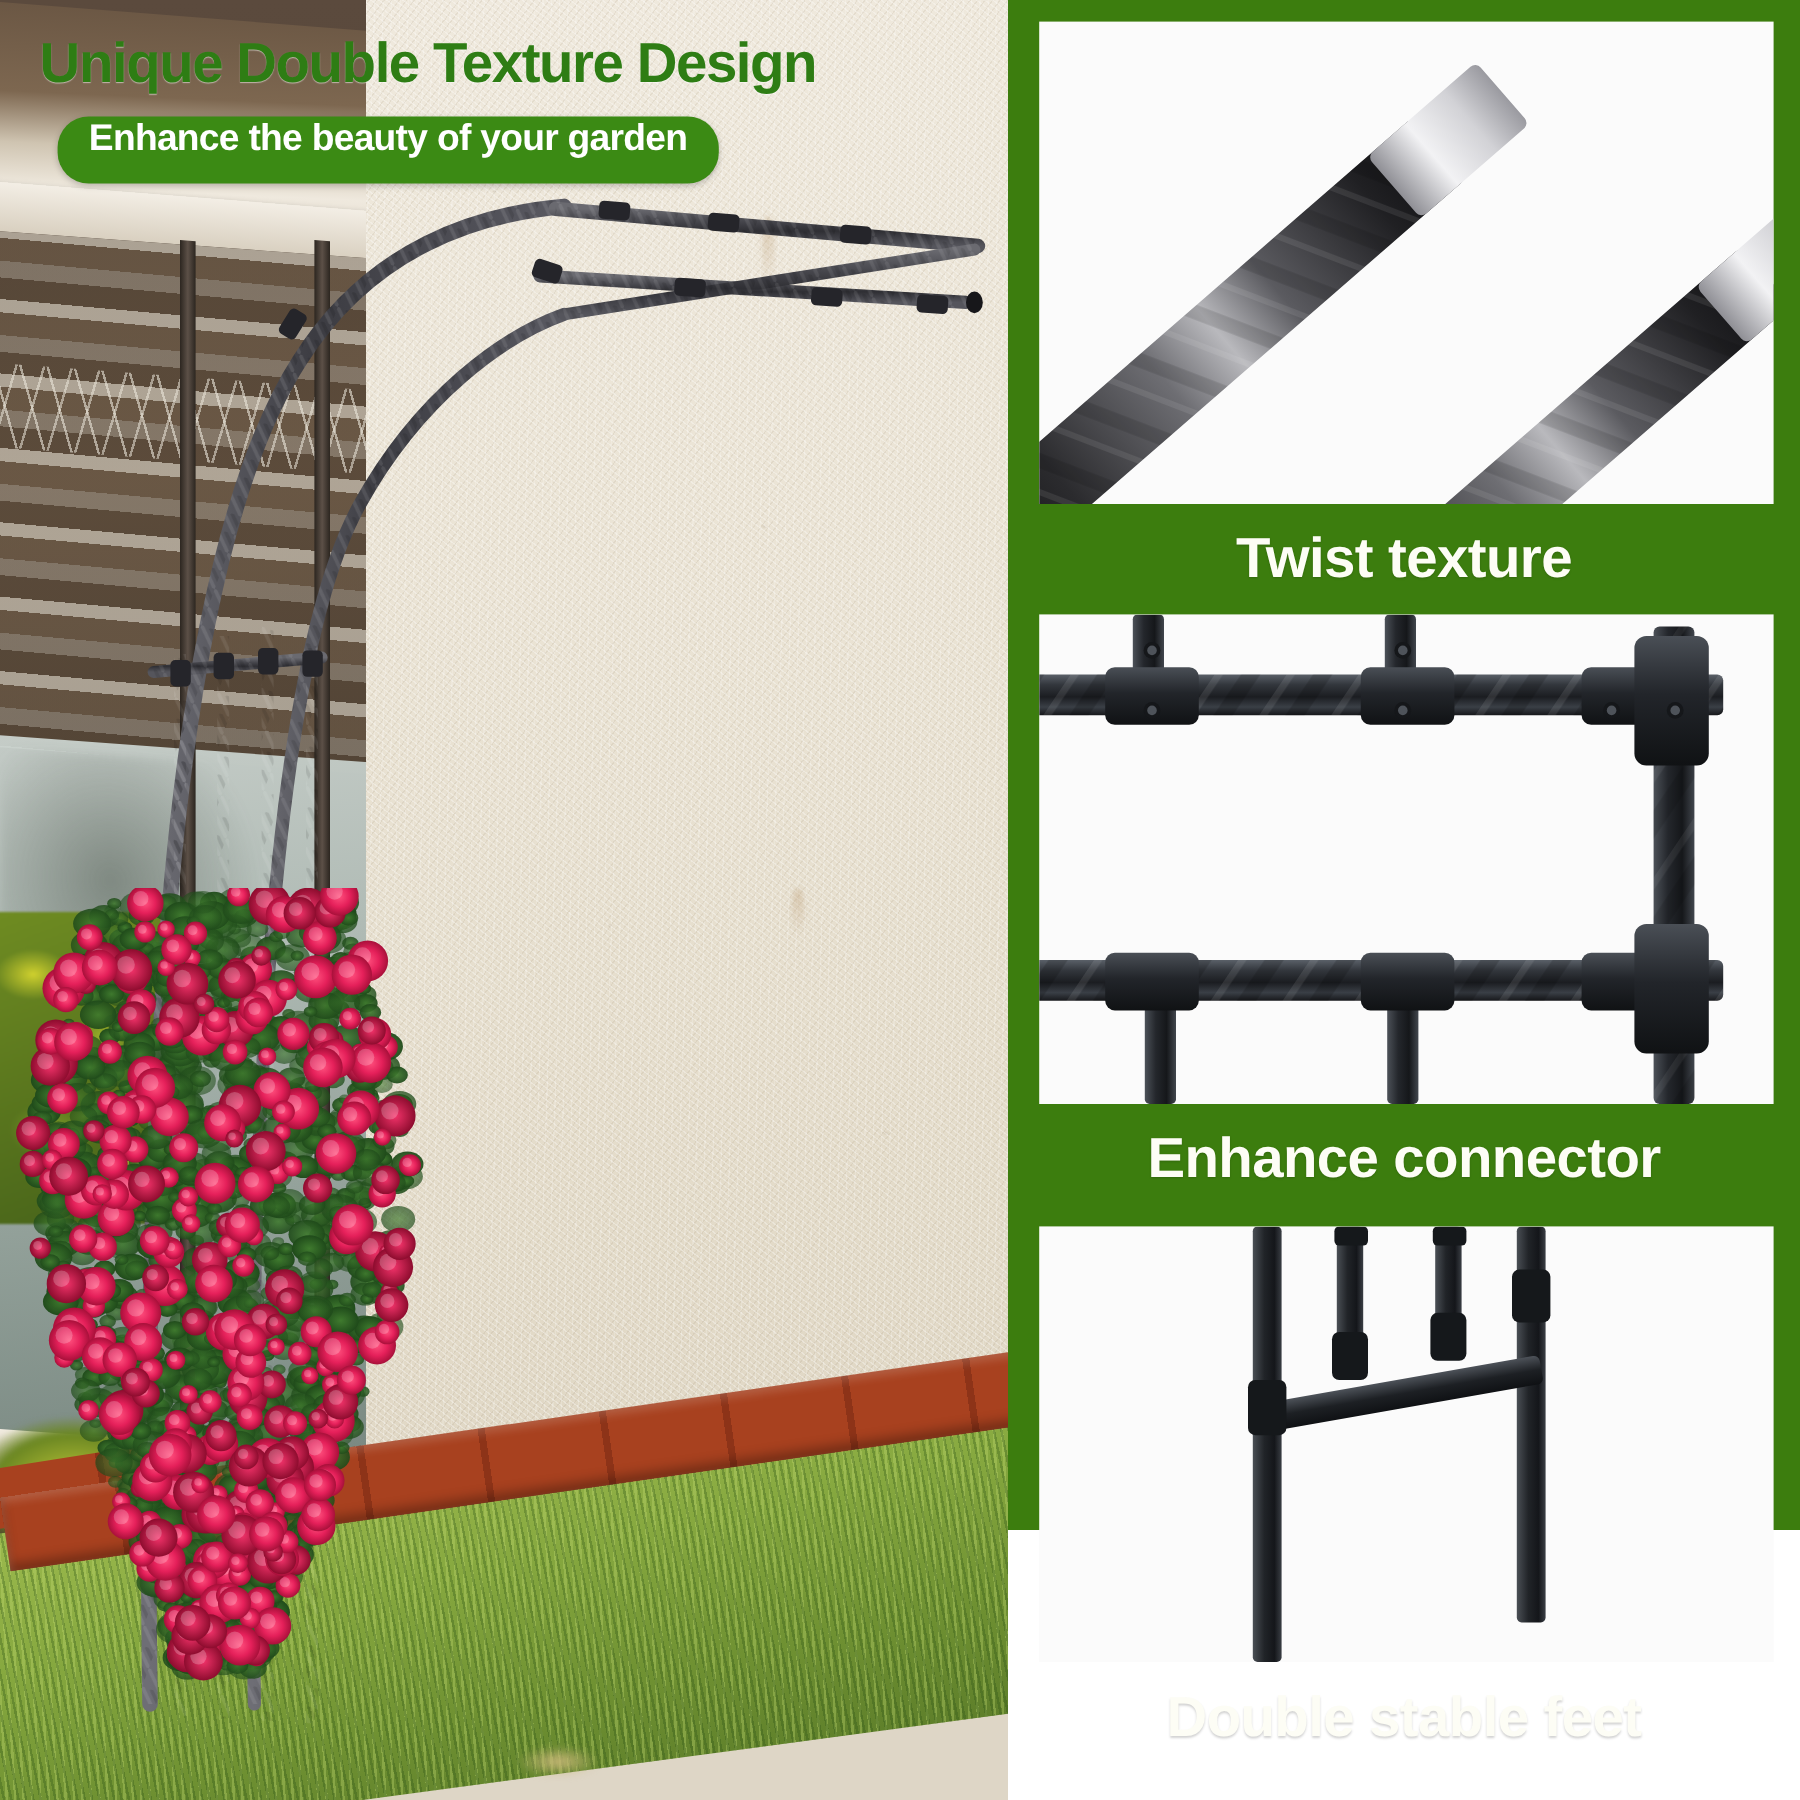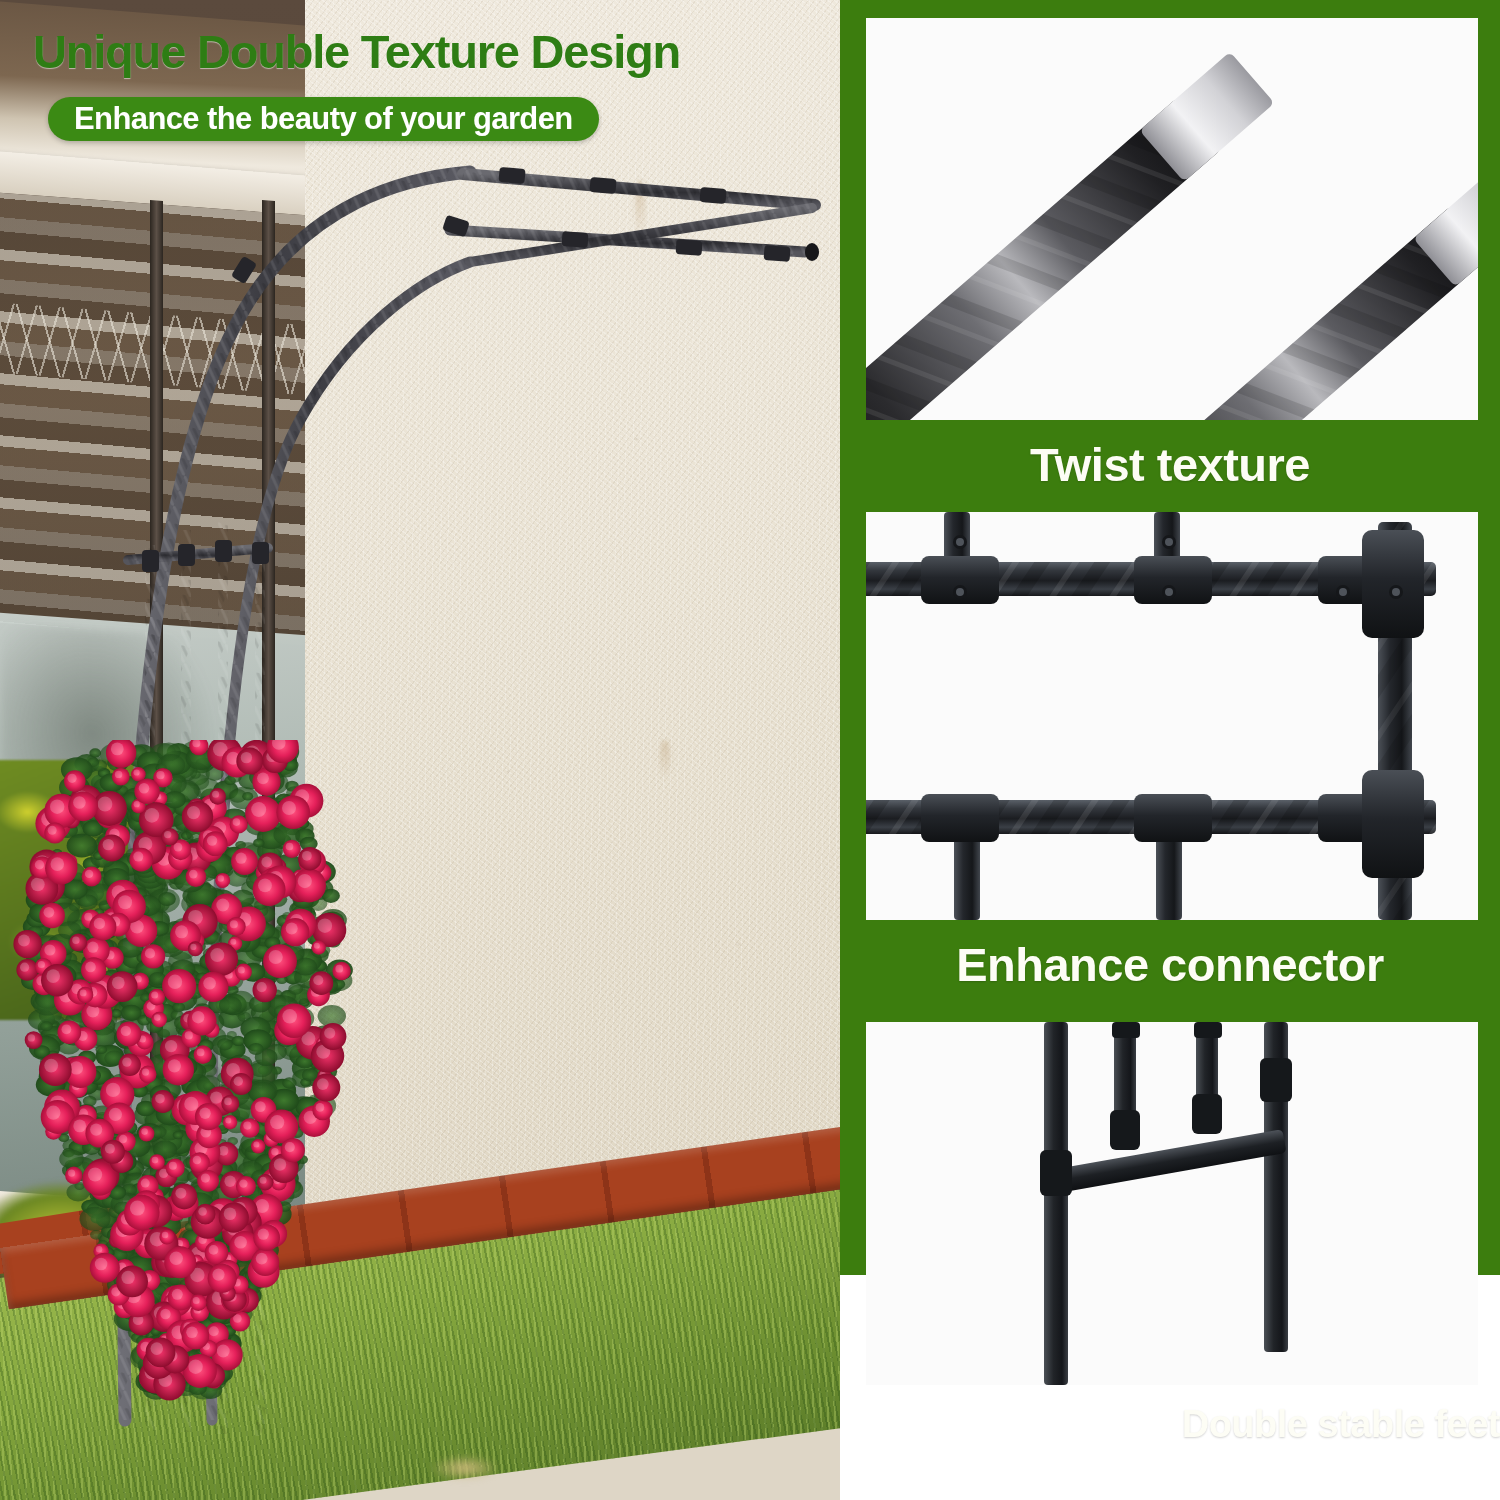--- a/index.html
+++ b/index.html
@@ -166,23 +166,23 @@
   
   .headline {
     position:absolute; left:33px; top:24px;
     font-size:47px; font-weight:bold;
     color:#2e7d14; letter-spacing:-1.2px;
     white-space:nowrap;
     text-shadow:0 1px 1px rgba(255,255,255,.55);
   }
   .badge {
     position:absolute; left:48px; top:97px;
-    height:44px; padding:0 26px;
+    height:56px; padding:0 26px;
     background:#3b8a14; border-radius:26px;
-    display:flex; align-items:center;
+    display:flex; align-items:flex-start;
     box-shadow:0 2px 5px rgba(0,0,0,.22);
   }
   .badge-text {
     color:#ffffff; font-size:31px; font-weight:bold;
     letter-spacing:-0.6px; white-space:nowrap;
   }
 </style>
 </head>
 <body>
 
@@ -3156,21 +3156,21 @@
         <g fill="#15181b">
           <rect x="174" y="128" width="32" height="46" rx="6"></rect>
           <rect x="244" y="88" width="30" height="40" rx="6"></rect>
           <rect x="326" y="72" width="30" height="40" rx="6"></rect>
           <rect x="394" y="36" width="32" height="44" rx="6"></rect>
           <rect x="246" y="0" width="28" height="16" rx="4"></rect>
           <rect x="328" y="0" width="28" height="16" rx="4"></rect>
         </g>
       </svg>
     </div>
-    <div class="tile-caption" style="top:1403px; font-size:38px;text-align:right;">Double stable feet</div>
+    <div class="tile-caption" style="top:1403px; font-size:47px;">Double stable feet</div>
   </div>
 
   <div class="headline">Unique Double Texture Design</div>
   <div class="badge">
     <span class="badge-text">Enhance the beauty of your garden</span>
   </div>
 
 </div>
 
 </body></html>

